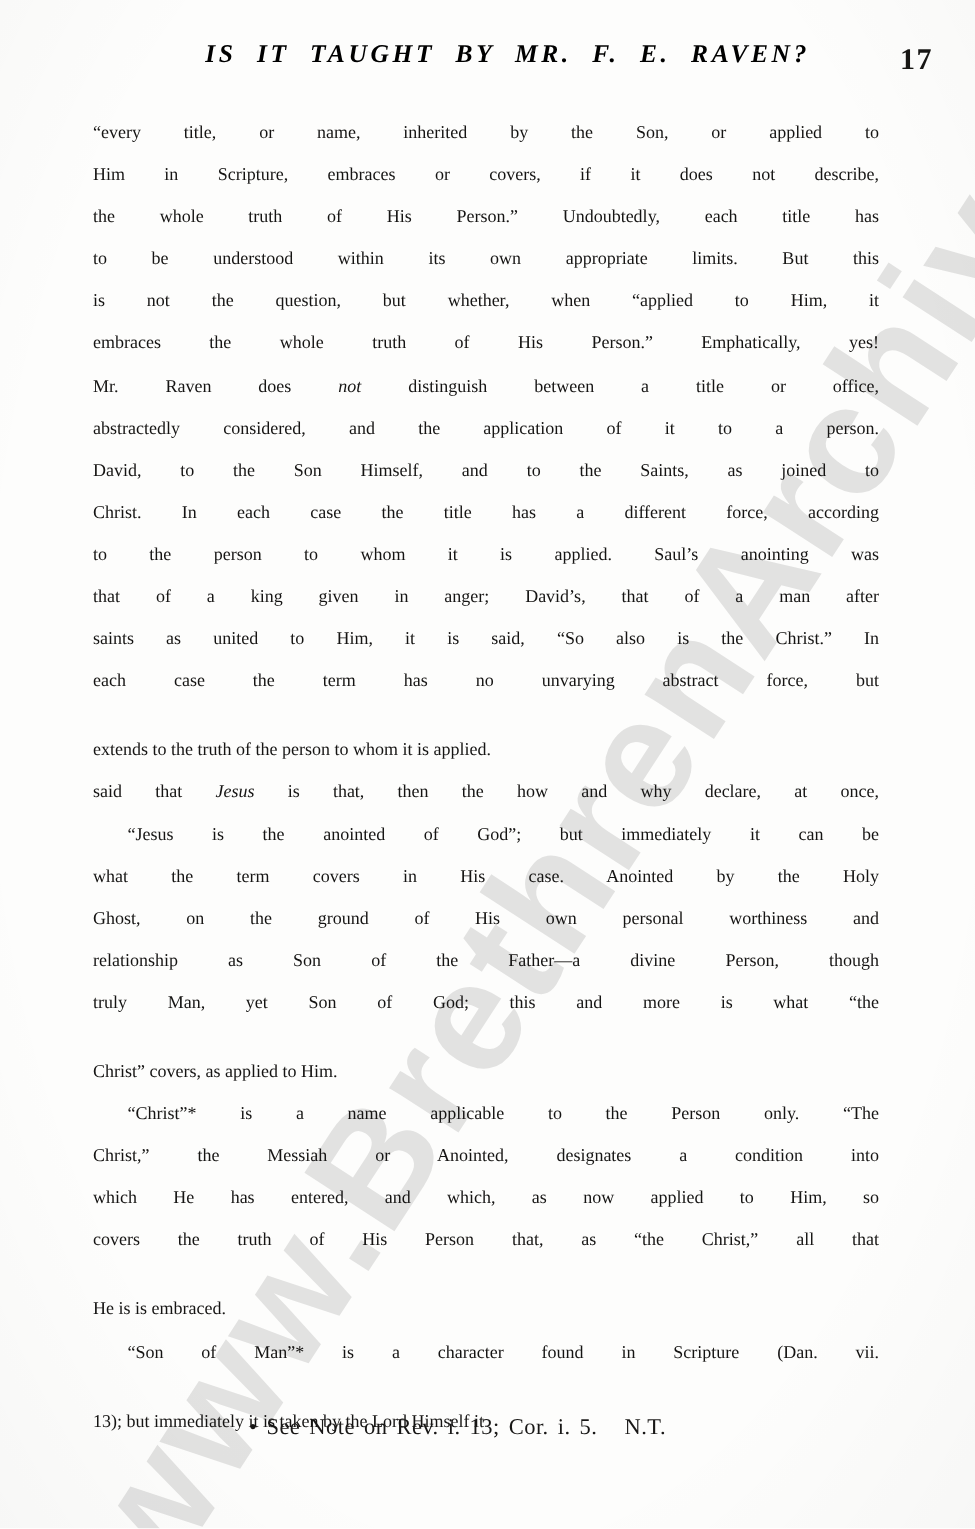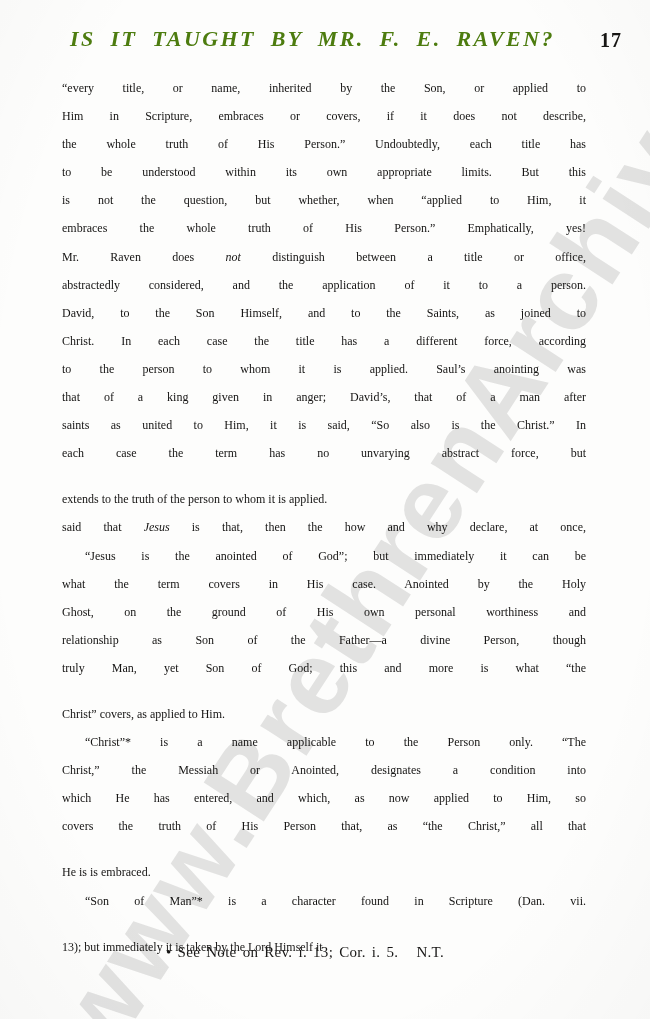--- a/index.html
+++ b/index.html
@@ -37,28 +37,28 @@
     color: rgba(90, 90, 90, 0.16);
     white-space: nowrap;
     z-index: 1;
     pointer-events: none;
   }
   .running-head {
     position: absolute;
     top: 26px;
     left: 70px;
     right: 110px;
-    text-align: left;
+    text-align: right;
     font-style: italic;
     font-weight: 600;
-    font-size: 22px;
+    font-size: 17px;
     letter-spacing: 2.4px;
     word-spacing: 7px;
     white-space: nowrap;
-    color: #4d7c0f;
+    color: #000000;
     z-index: 2;
   }
   .page-num {
     position: absolute;
     top: 29px;
     right: 28px;
     font-size: 20px;
     font-weight: bold;
     letter-spacing: 1px;
     color: #171614;

